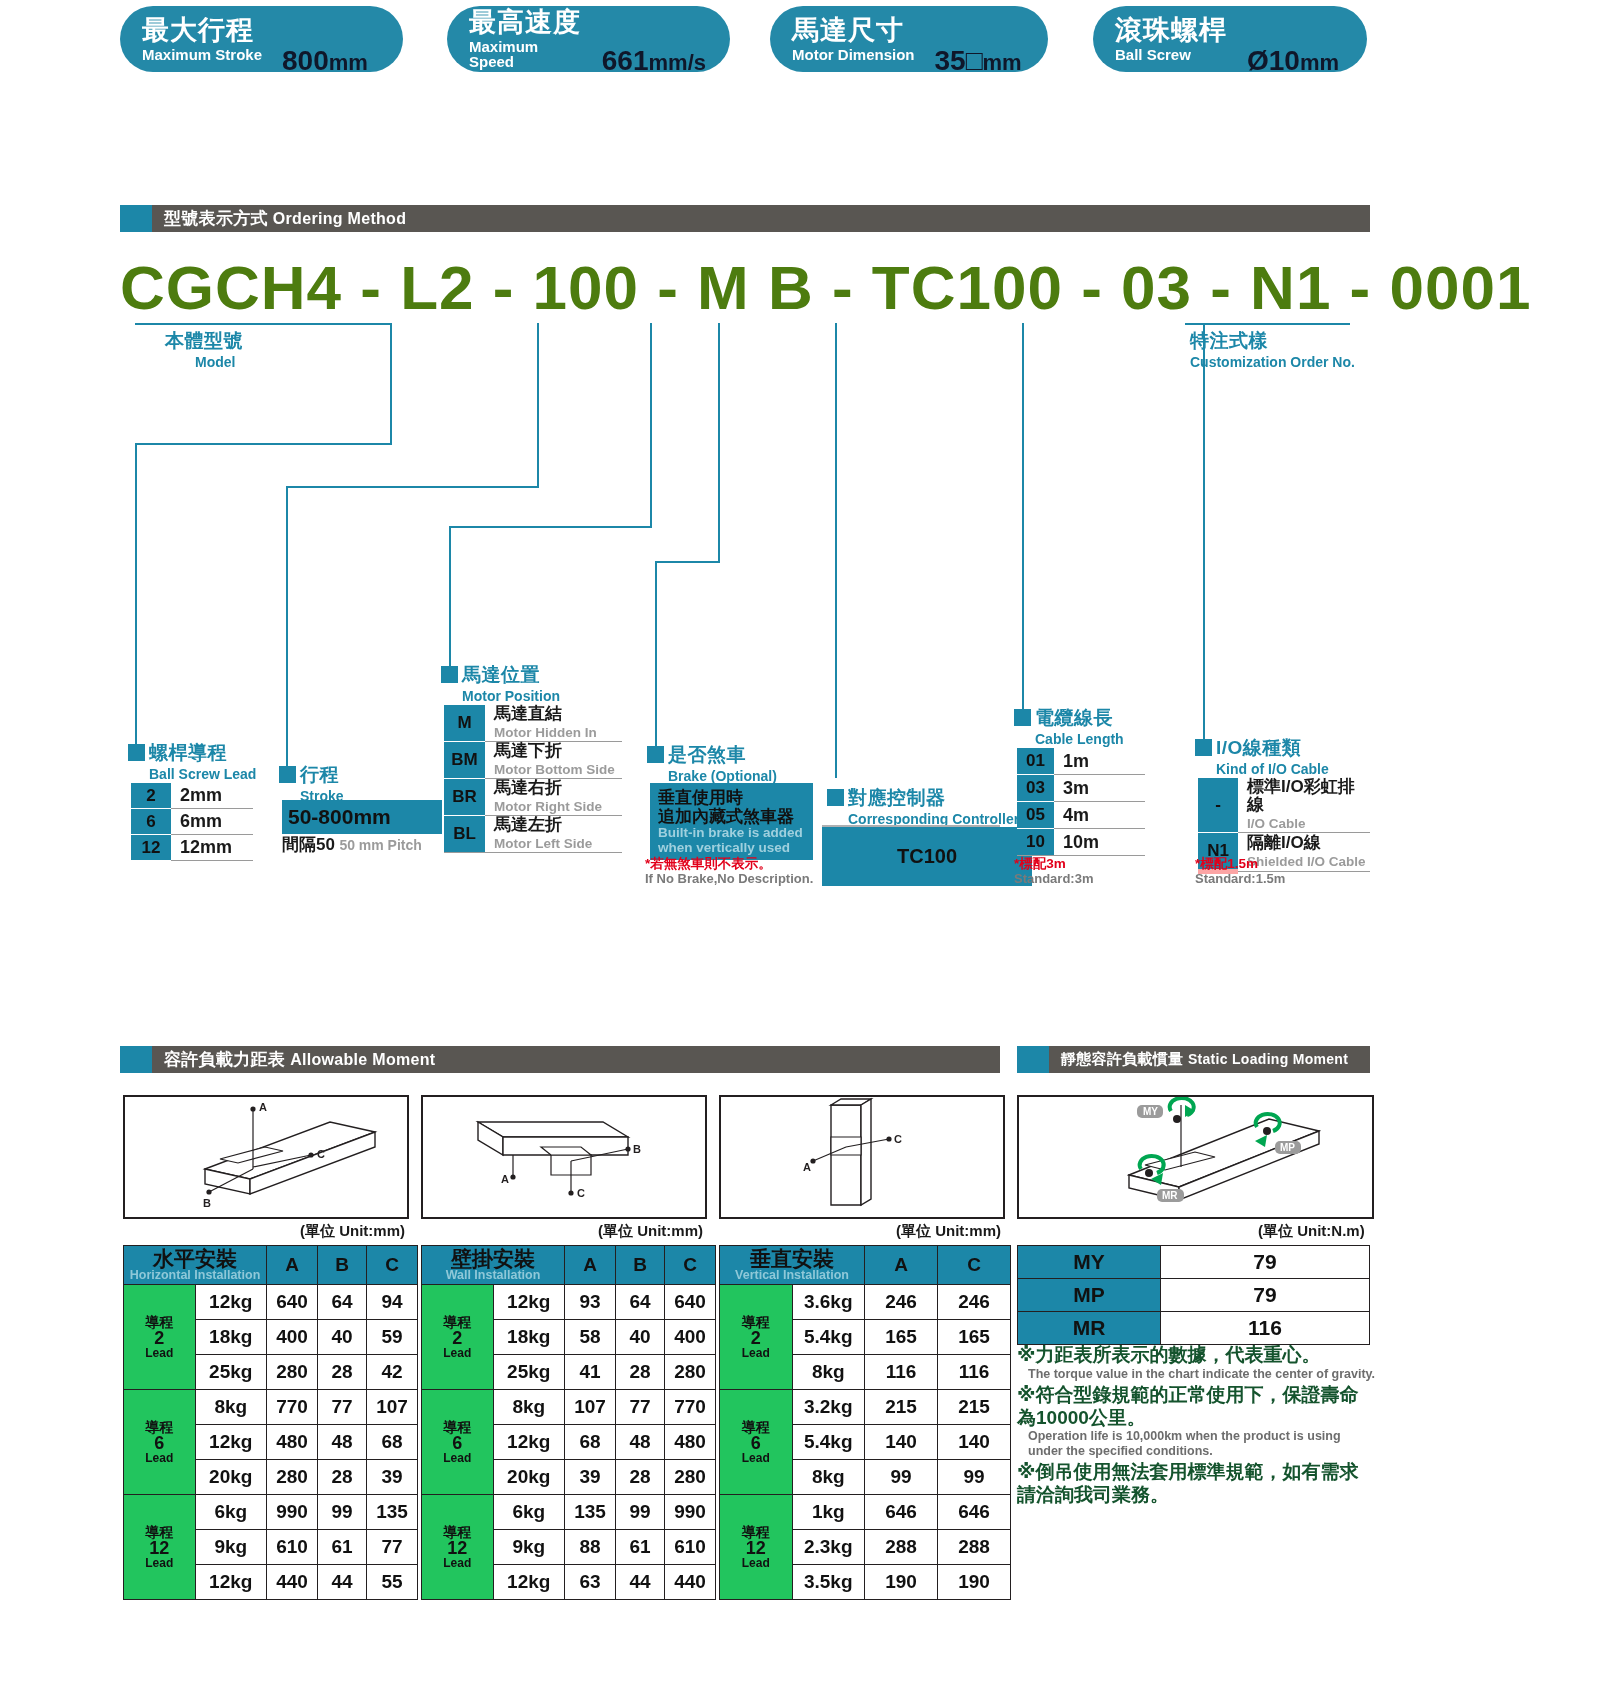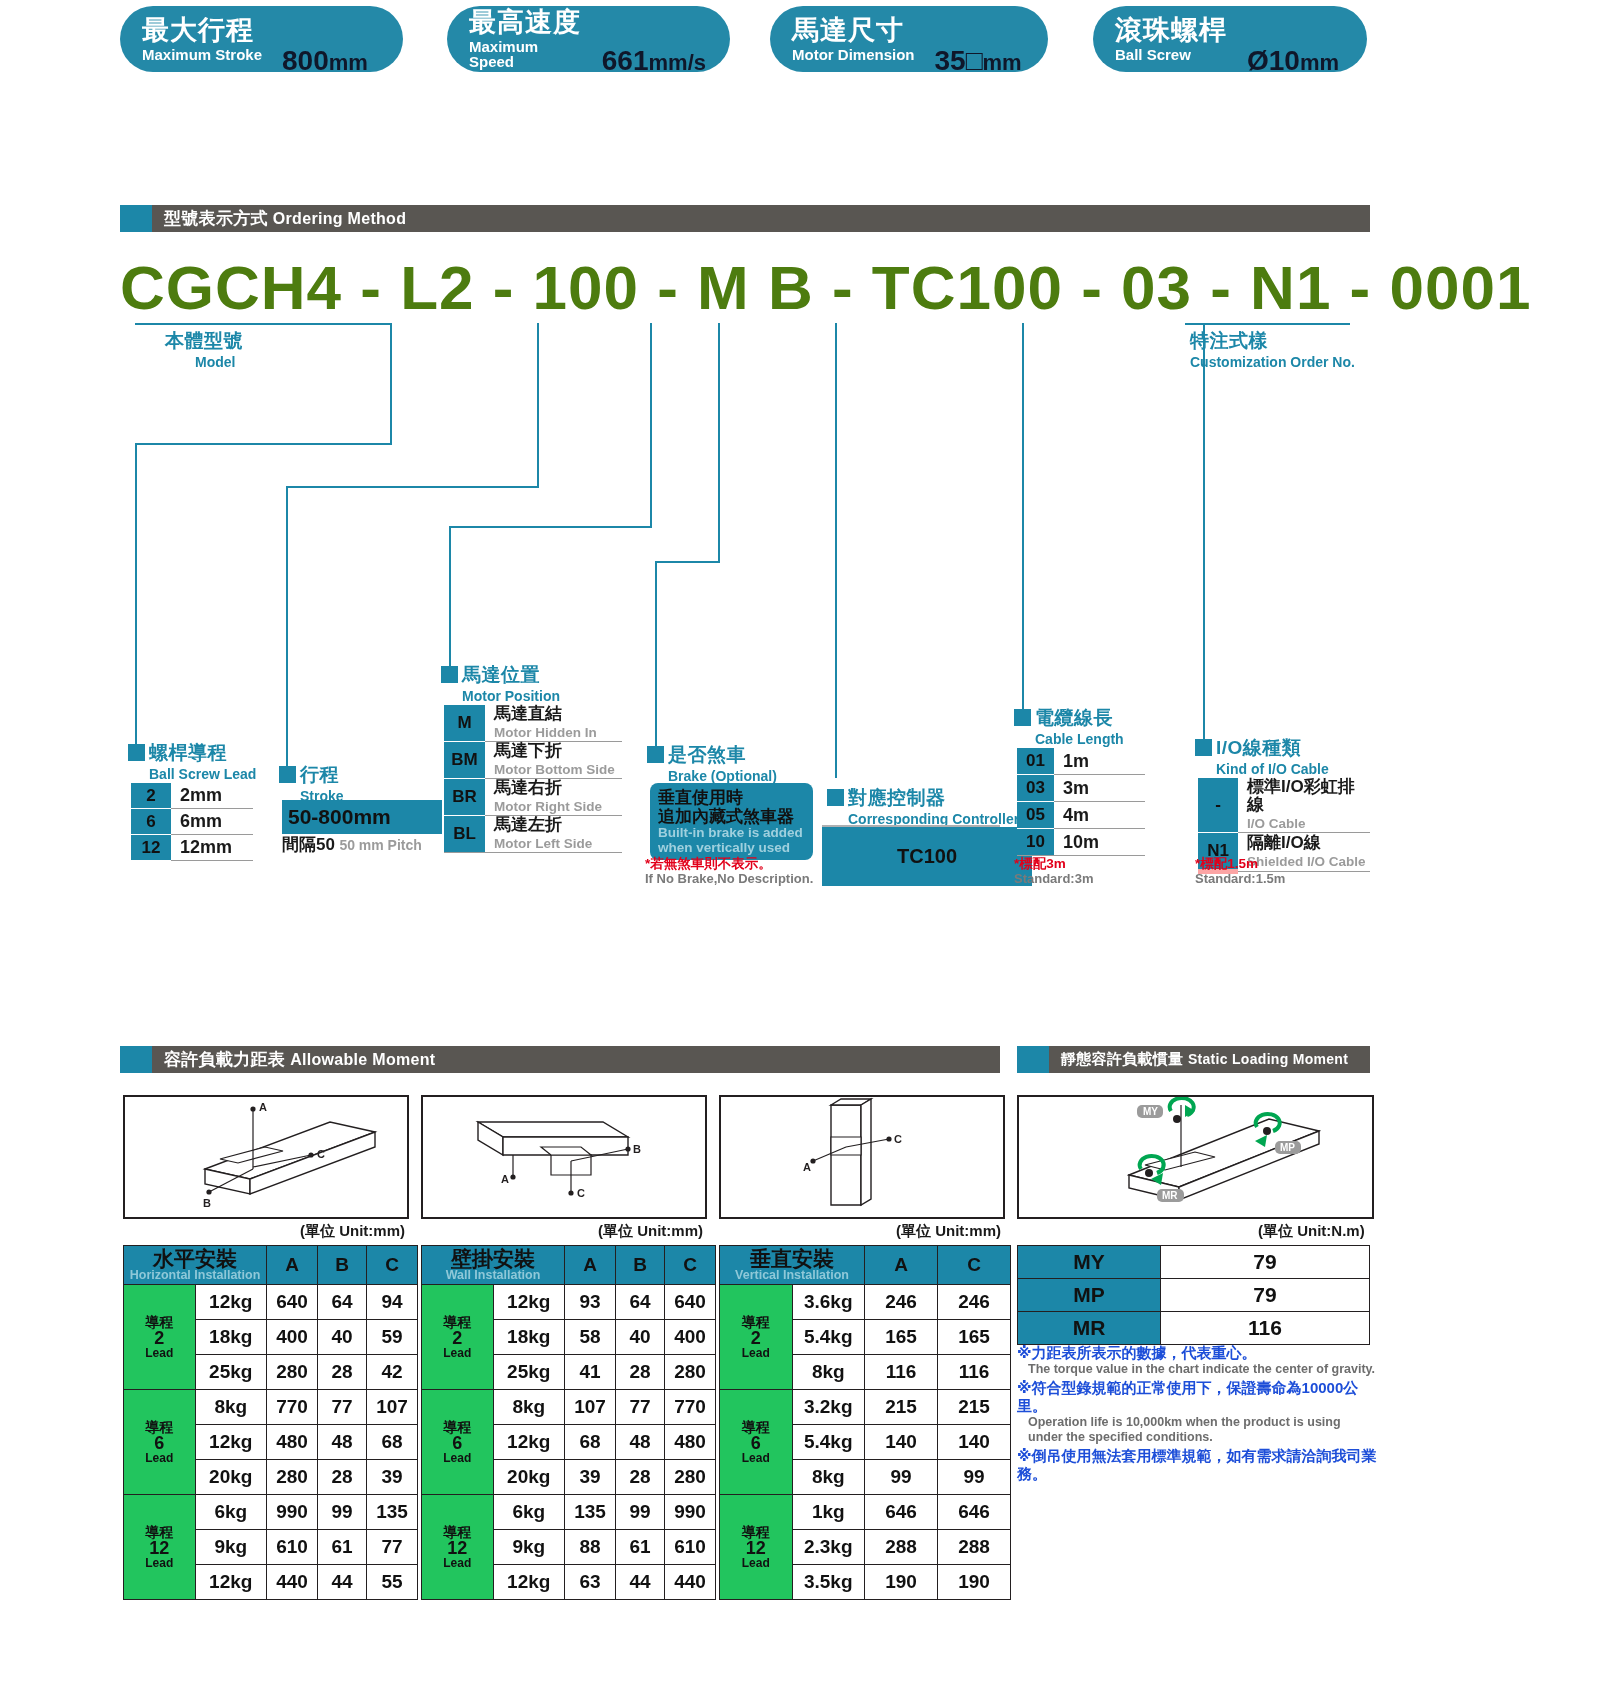--- a/index.html
+++ b/index.html
@@ -87,21 +87,21 @@
   .mtbl td.lead{background:#22c55e;line-height:1.02;font-size:15px;}
   .mtbl td.lead .cn{font-size:14px;display:block;color:#111;font-weight:bold;}
   .mtbl td.lead .num{font-size:18px;display:block;color:#111;font-weight:bold;}
   .mtbl td.lead .en{font-size:12px;display:block;color:#111;font-weight:bold;}
 
   .stbl{position:absolute;border-collapse:collapse;table-layout:fixed;}
   .stbl td{border:1.5px solid #231f20;text-align:center;font-size:21px;font-weight:bold;color:#111;height:30px;}
   .stbl td.hd{background:#1c87a8;}
 
   .snote{position:absolute;width:360px;line-height:1.2;}
-  .snote .r{color:#1d4ed8;font-size:15px;font-weight:bold;display:block;margin-top:2px;}
+  .snote .r{color:#14532d;font-size:19px;font-weight:bold;display:block;margin-top:2px;}
   .snote .g{color:#6d6d6d;font-size:12.5px;font-weight:bold;display:block;padding-left:11px;}
 </style>
 </head>
 <body>
 
 <div class="pill-row">
   <div class="pill" id="pill-stroke">
     <div class="labels">
       <span class="cn">最大行程</span>
       <span class="en">Maximum Stroke</span>
@@ -243,21 +243,21 @@
       <span class="v-en">Motor Left Side</span>
     </td>
   </tr>
 </tbody>
   </table>
 
 <div class="opt-head" style="left:647px;top:742px;">
   <span class="sq"></span><span class="cn">是否煞車</span>
   <span class="en">Brake (Optional)</span>
 </div>
-<div class="tealbox" style="left:650px;top:783px;width:147px;border-radius:8px;">
+<div class="tealbox" style="left:650px;top:783px;width:147px;">
   <span class="cn">垂直使用時</span>
   <span class="cn">追加內藏式煞車器</span>
   <span class="en">Built-in brake is added</span>
   <span class="en">when vertically used</span>
 </div>
 <div class="note" style="left:645px;top:856px;">
   <span class="r">*若無煞車則不表示。</span>
   <span class="g">If No Brake,No Description.</span>
 </div>
 

